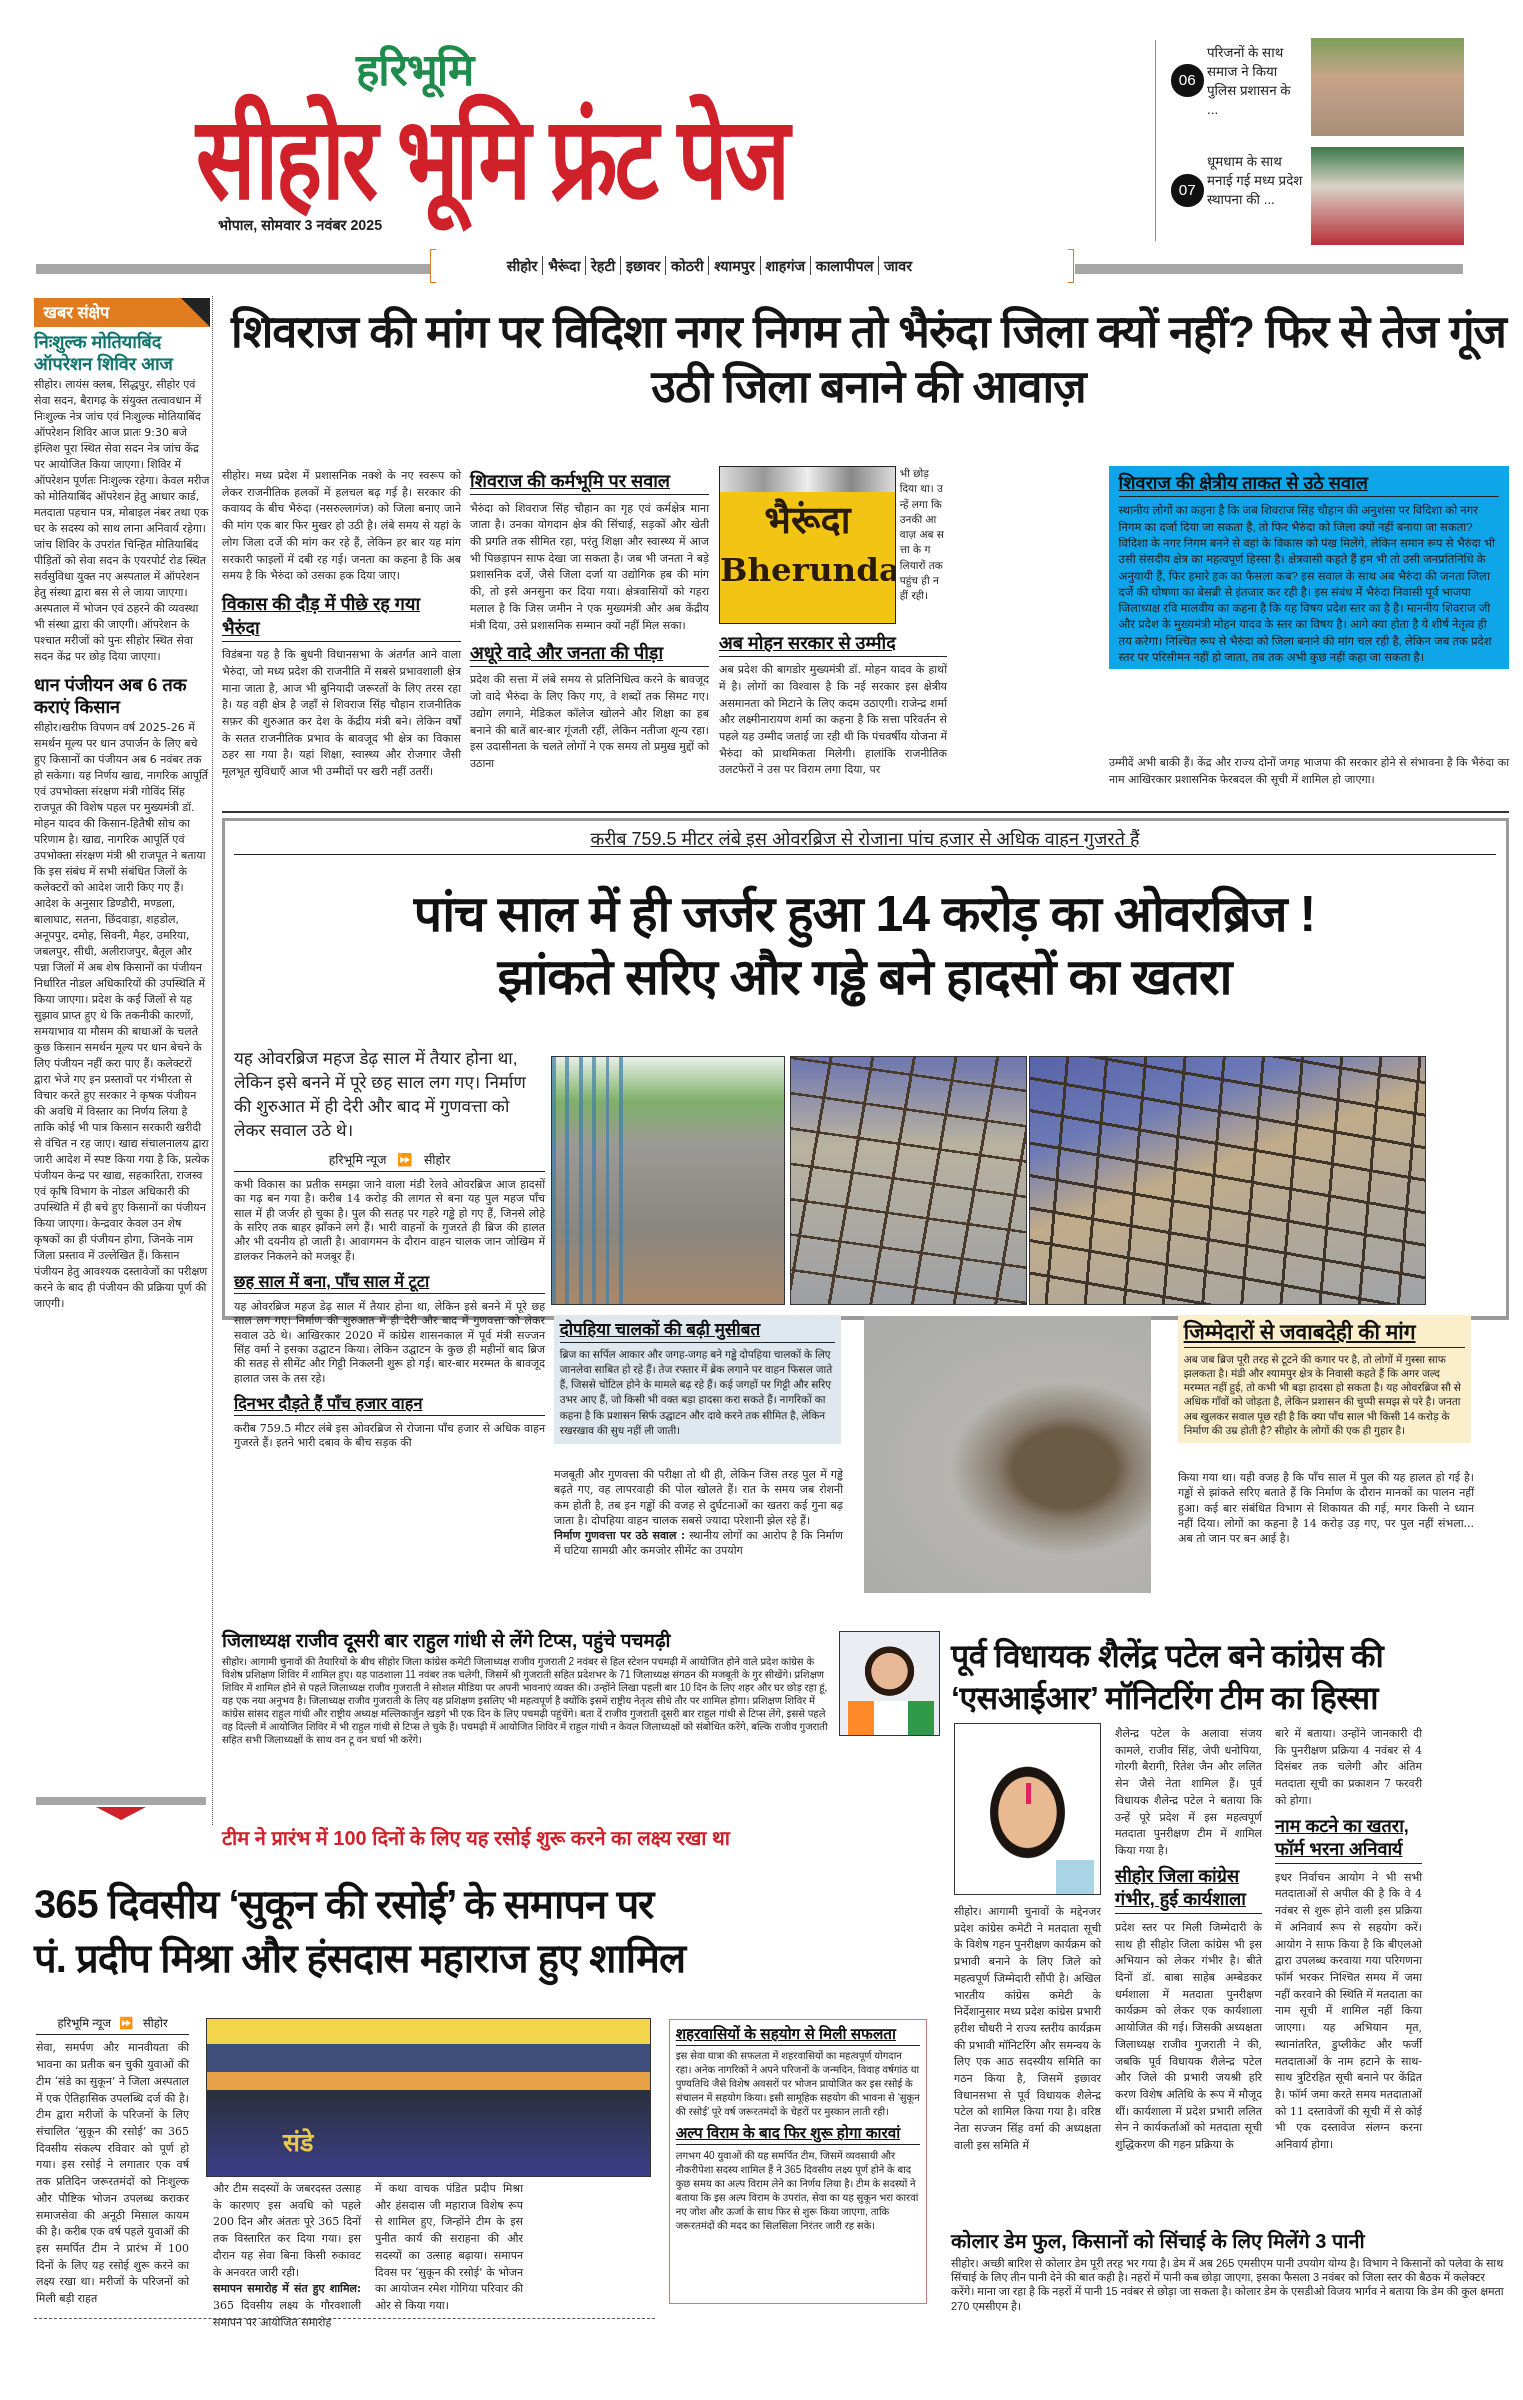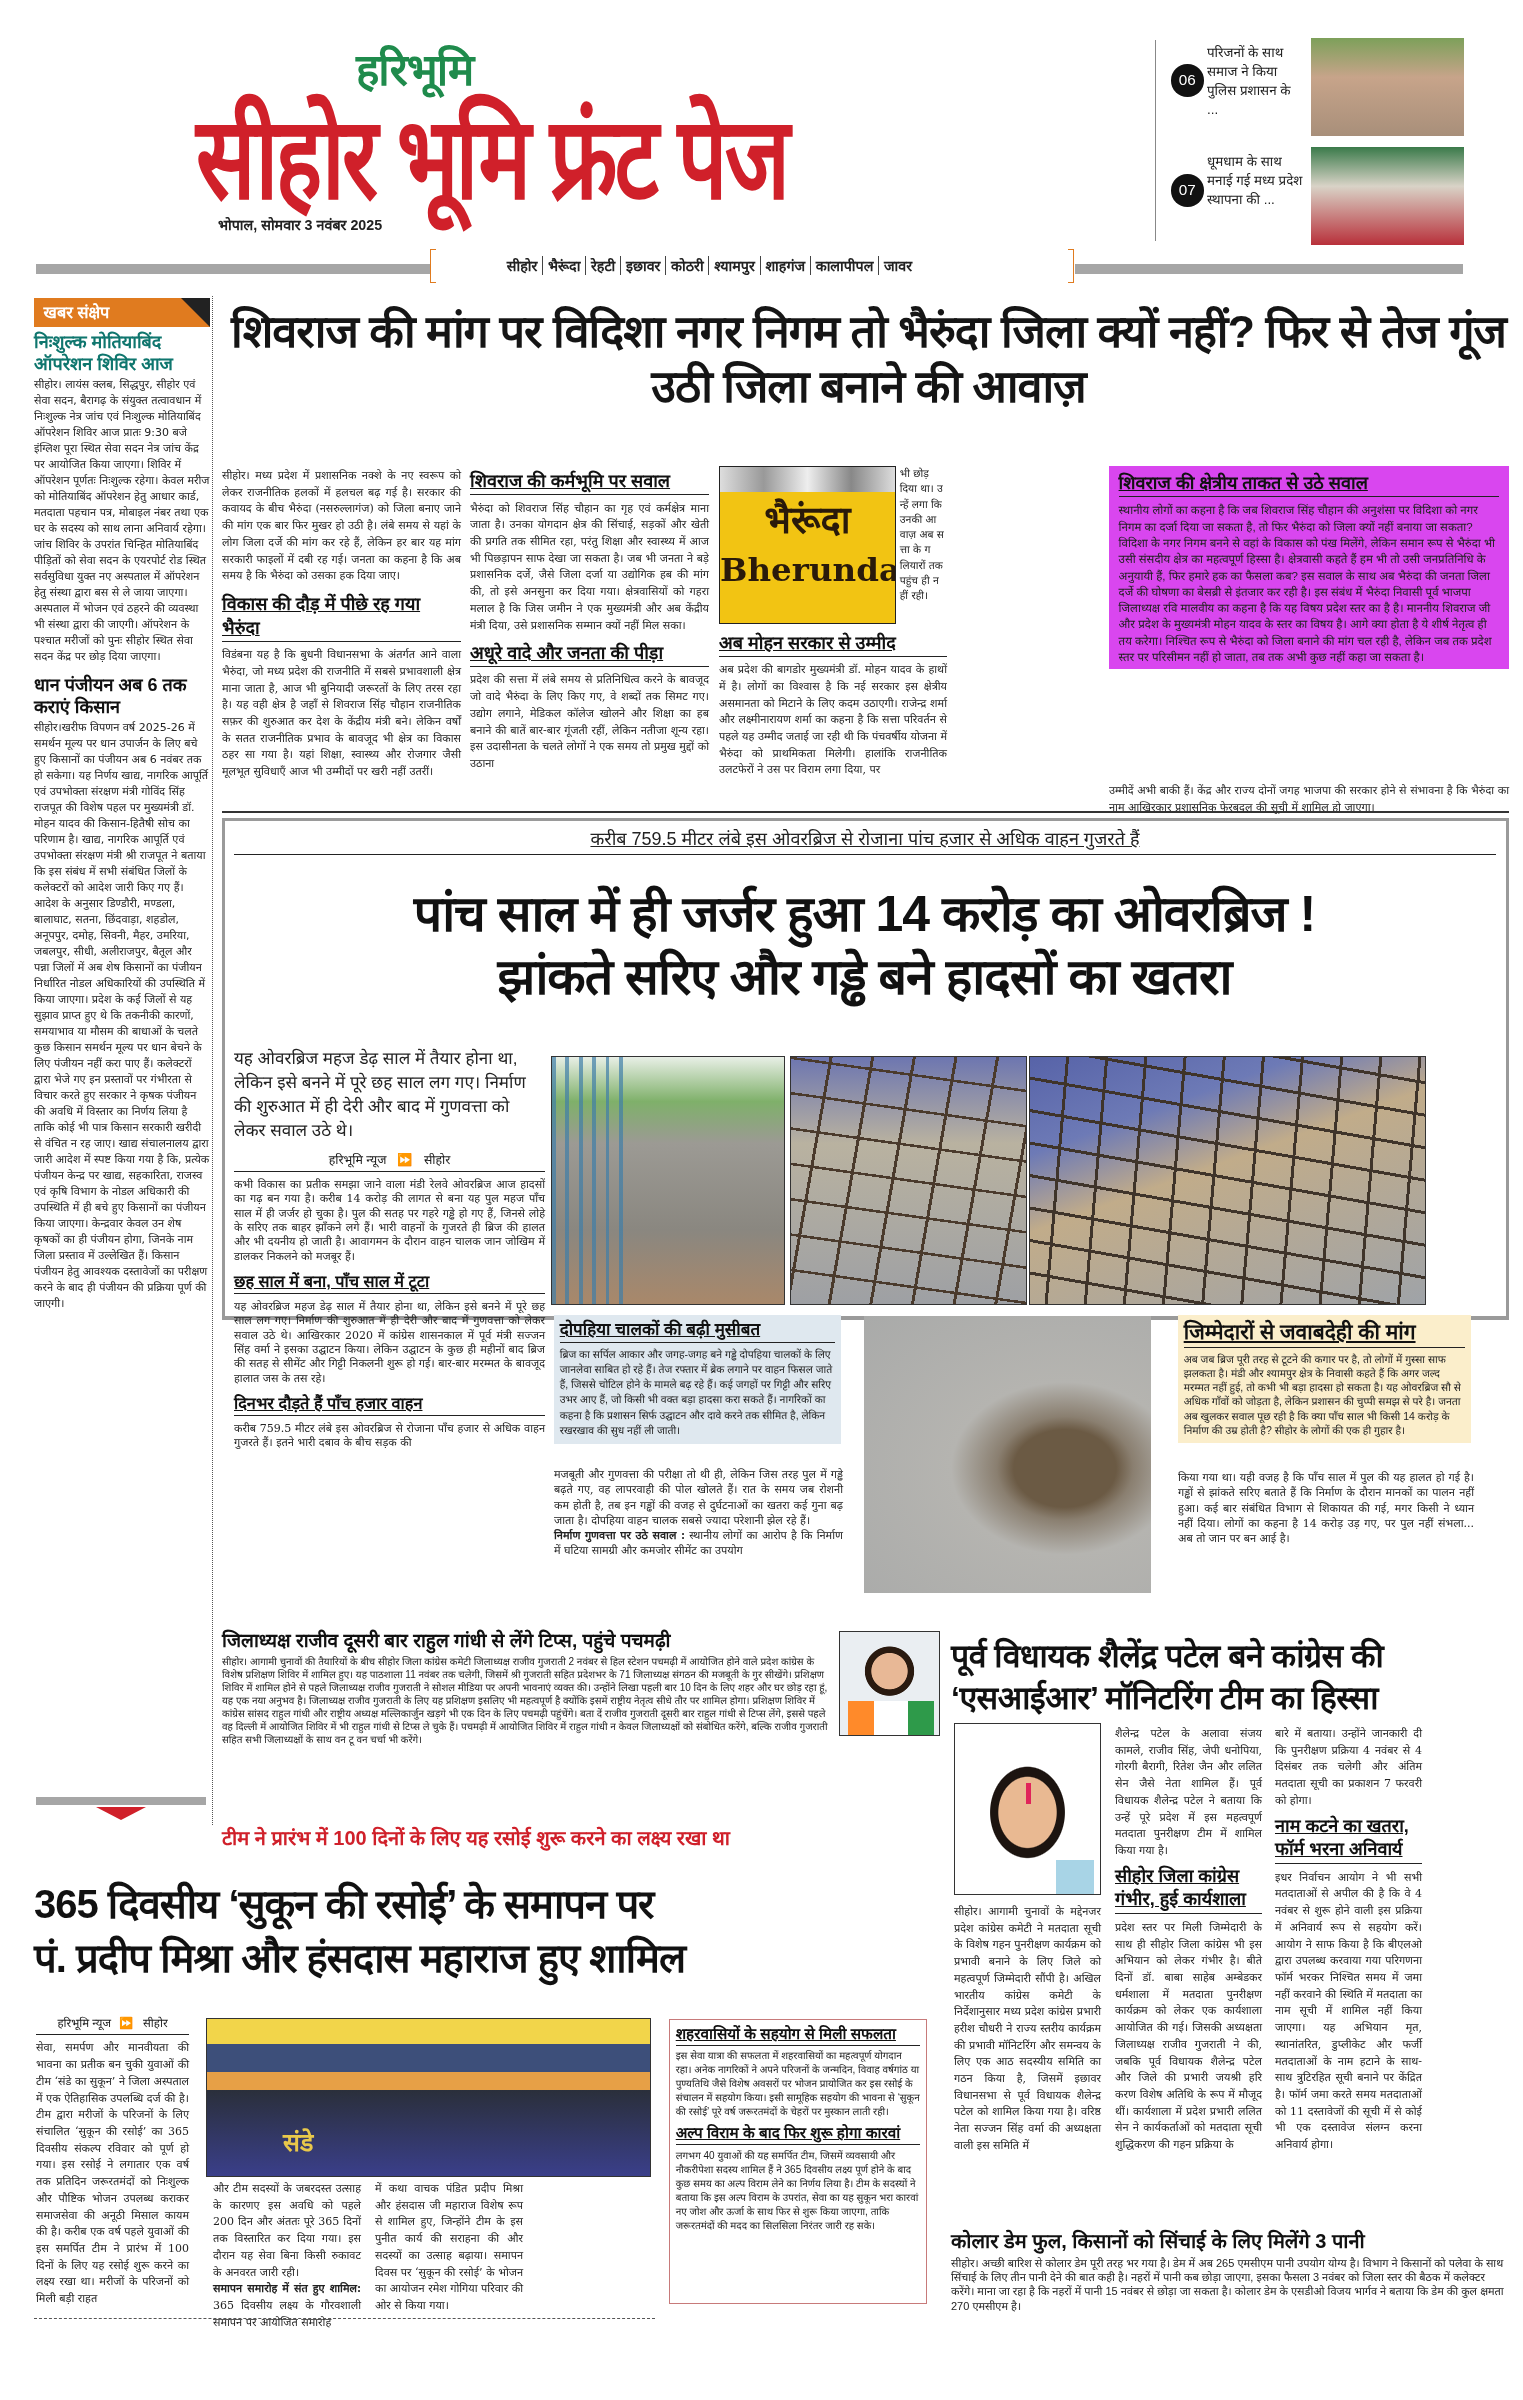--- a/index.html
+++ b/index.html
@@ -82,25 +82,25 @@
     <div style="width:177px;height:158px;background:#f2c413;border:1.9px solid #222;position:relative;overflow:hidden;">
       <div style="height:25px;background:linear-gradient(90deg,#ddd,#999,#eee,#888,#ddd);"></div>
       <div class="sans" style="text-align:center;font-size:38px;font-weight:bold;color:#2a1a0a;line-height:57px;">भैरूंदा</div>
       <div style="text-align:center;font-family:'DejaVu Serif',serif;font-size:32.5px;font-weight:bold;color:#2a1a0a;line-height:42px;">Bherunda</div>
     </div>
     <p style="width:46px;font-size:10.5px;line-height:15.3px;text-align:left;word-break:break-all;">भी छोड़ दिया था। उन्हें लगा कि उनकी आवाज़ अब सत्ता के गलियारों तक पहुंच ही नहीं रही।</p>
   </div>
   <div class="sub">अब मोहन सरकार से उम्मीद</div>
   <p>अब प्रदेश की बागडोर मुख्यमंत्री डॉ. मोहन यादव के हाथों में है। लोगों का विश्वास है कि नई सरकार इस क्षेत्रीय असमानता को मिटाने के लिए कदम उठाएगी। राजेन्द्र शर्मा और लक्ष्मीनारायण शर्मा का कहना है कि सत्ता परिवर्तन से पहले यह उम्मीद जताई जा रही थी कि पंचवर्षीय योजना में भैरुंदा को प्राथमिकता मिलेगी। हालांकि राजनीतिक उलटफेरों ने उस पर विराम लगा दिया, पर</p>
 </div>
-<div class="abs" style="left:1109px;top:466px;width:400px;background:#d946ef;padding:3.8px 9.6px;">
+<div class="abs" style="left:1109px;top:466px;width:400px;background:#0ea5e9;padding:3.8px 9.6px;">
   <div class="sub" style="margin-top:0;font-size:18px;">शिवराज की क्षेत्रीय ताकत से उठे सवाल</div>
   <p class="cond" style="font-family:'Liberation Sans',sans-serif;font-size:11.5px;line-height:16.3px;text-align:left;">स्थानीय लोगों का कहना है कि जब शिवराज सिंह चौहान की अनुशंसा पर विदिशा को नगर निगम का दर्जा दिया जा सकता है, तो फिर भैरुंदा को जिला क्यों नहीं बनाया जा सकता? विदिशा के नगर निगम बनने से वहां के विकास को पंख मिलेंगे, लेकिन समान रूप से भैरुंदा भी उसी संसदीय क्षेत्र का महत्वपूर्ण हिस्सा है। क्षेत्रवासी कहते हैं हम भी तो उसी जनप्रतिनिधि के अनुयायी हैं, फिर हमारे हक का फैसला कब? इस सवाल के साथ अब भैरुंदा की जनता जिला दर्जे की घोषणा का बेसब्री से इंतजार कर रही है। इस संबंध में भैरुंदा निवासी पूर्व भाजपा जिलाध्यक्ष रवि मालवीय का कहना है कि यह विषय प्रदेश स्तर का है है। माननीय शिवराज जी और प्रदेश के मुख्यमंत्री मोहन यादव के स्तर का विषय है। आगे क्या होता है ये शीर्ष नेतृत्व ही तय करेगा। निश्चित रूप से भैरुंदा को जिला बनाने की मांग चल रही है, लेकिन जब तक प्रदेश स्तर पर परिसीमन नहीं हो जाता, तब तक अभी कुछ नहीं कहा जा सकता है।</p>
 </div>
-<p class="abs" style="left:1109px;top:755px;width:400px;margin-top:28px;">उम्मीदें अभी बाकी हैं। केंद्र और राज्य दोनों जगह भाजपा की सरकार होने से संभावना है कि भैरुंदा का नाम आखिरकार प्रशासनिक फेरबदल की सूची में शामिल हो जाएगा।</p>
+<p class="abs" style="left:1109px;top:755px;width:400px;">उम्मीदें अभी बाकी हैं। केंद्र और राज्य दोनों जगह भाजपा की सरकार होने से संभावना है कि भैरुंदा का नाम आखिरकार प्रशासनिक फेरबदल की सूची में शामिल हो जाएगा।</p>
 <div class="abs" style="left:222px;top:811px;width:1287px;height:1.9px;background:#333;"></div>
 
 <div class="abs" style="left:222px;top:818px;width:1287px;height:502px;border:3.8px solid #9a9a9a;border-bottom-width:4.8px;"></div>
 <div class="abs cond" style="left:234px;top:826px;width:1262px;text-align:center;font-size:18px;color:#222;border-bottom:1.4px solid #222;padding-bottom:3.8px;text-decoration:underline;">करीब 759.5 मीटर लंबे इस ओवरब्रिज से रोजाना पांच हजार से अधिक वाहन गुजरते हैं</div>
 <div class="abs cond" style="left:229px;top:878px;width:1271px;text-align:center;font-size:50px;font-weight:bold;color:#111;letter-spacing:-1px;">पांच साल में ही जर्जर हुआ 14 करोड़ का ओवरब्रिज !</div>
 <div class="abs cond" style="left:229px;top:941px;width:1271px;text-align:center;font-size:50px;font-weight:bold;color:#111;letter-spacing:-1px;">झांकते सरिए और गड्ढे बने हादसों का खतरा</div>
 
 <div class="abs" style="left:234px;top:1047px;width:311px;">
   <div class="cond" style="font-size:17px;line-height:24px;color:#222;">यह ओवरब्रिज महज डेढ़ साल में तैयार होना था, लेकिन इसे बनने में पूरे छह साल लग गए। निर्माण की शुरुआत में ही देरी और बाद में गुणवत्ता को लेकर सवाल उठे थे।</div>
   <div class="cond" style="text-align:center;font-size:12.4px;margin:7.6px 0 5.7px;padding-bottom:3.8px;border-bottom:1px solid #222;">

